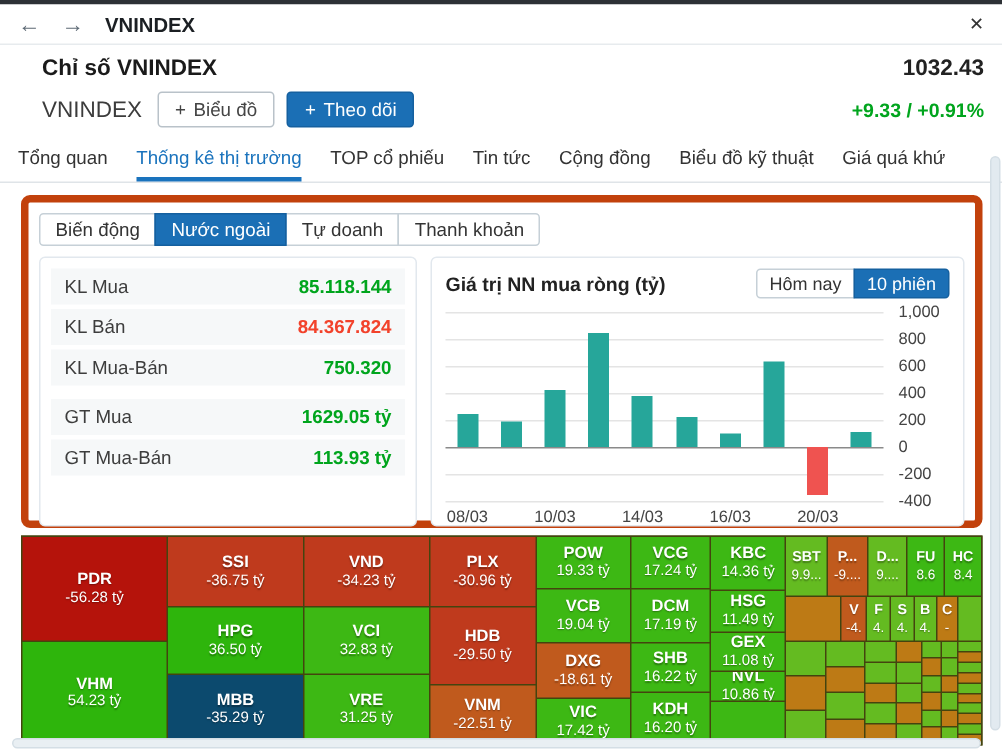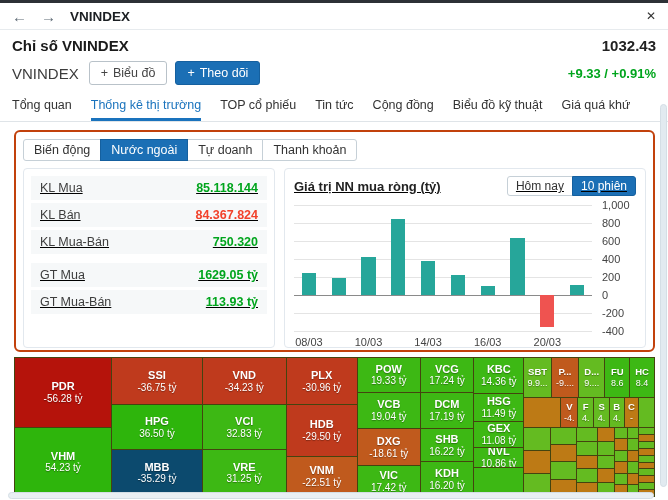--- a/index.html
+++ b/index.html
@@ -5,36 +5,36 @@
   * { margin:0; padding:0; box-sizing:border-box; }
   html,body { width:668px; height:500px; font-family:"Liberation Sans", sans-serif; background:#fff; overflow:hidden; position:relative; }
 
   .top-strip { height:3px; background:#2d3136; }
 
   .titlebar { height:27px; display:flex; align-items:center; padding:0 12px; border-bottom:1px solid #e7ebee; background:#fff; }
   .nav-arrow { color:#5f6b76; font-size:15px; margin-right:14px; cursor:pointer; line-height:1; }
   .titlebar-title { font-weight:bold; font-size:13.5px; color:#1b1f23; }
   .titlebar-close { margin-left:auto; color:#333; font-size:12px; cursor:pointer; }
 
-  .header { padding:7px 12px 2px 12px; }
+  .header { padding:7px 12px 2px 12px;margin-left:16px; }
   .header-row1 { display:flex; align-items:center; justify-content:space-between; }
   .page-title { font-size:15px; font-weight:bold; color:#1a1a1a; }
   .index-value { font-size:15px; font-weight:bold; color:#222; }
   .header-row2 { display:flex; align-items:center; margin-top:7px; }
   .symbol { font-size:15px; color:#3c3c3c; margin-right:10px; }
   .btn { display:inline-flex; align-items:center; gap:5px; font-size:12.5px; padding:4px 11px; border-radius:3px; border:1px solid #b9c2c9; background:#fff; color:#444; cursor:pointer; }
   .btn + .btn { margin-left:8px; }
   .btn.primary { background:#1b6fb5; border-color:#15609f; color:#fff; }
   .change-text { margin-left:auto; font-size:13px; font-weight:bold; color:#00a51d; }
 
   .tabs { display:flex; gap:19px; padding:0 12px; border-bottom:1px solid #dfe4e8; margin-top:4px; }
   .tab { font-size:12.5px; color:#333; padding:7px 0 6px 0; border-bottom:3px solid transparent; cursor:pointer; white-space:nowrap; }
   .tab.active { color:#1a73bd; border-bottom-color:#1a73bd; }
 
-  .panel { margin:8px 13px 0 14px; border:2px solid #c2410c; border-radius:6px; padding:7px 7px 0 7px; height:222px;text-decoration:underline; }
+  .panel { margin:8px 13px 0 14px; border:5px solid #c2410c; border-radius:6px; padding:7px 7px 0 7px; height:222px; }
   .seg-group { display:inline-flex; }
   .seg-btn { font-size:12.5px; color:#333; background:#fff; border:1px solid #c6d0d7; padding:3px 10px; cursor:pointer; margin-left:-1px; white-space:nowrap; }
   .seg-btn:first-child { border-radius:3px 0 0 3px; margin-left:0; }
   .seg-btn:last-child { border-radius:0 3px 3px 0; }
   .seg-btn.active { background:#1b6fb5; border-color:#15609f; color:#fff; position:relative; }
 
   .panel-body { display:flex; gap:9px; margin-top:7px; height:180px; }
   .stats-card { width:252px; border:1px solid #e2e8ee; border-radius:4px; padding:7px 7px; background:#fff; }
   .stat-row { display:flex; justify-content:space-between; align-items:center; background:#f6f8f9; padding:5px 9px; margin-bottom:3px; }
   .stat-row.spacer { margin-top:9px; }

